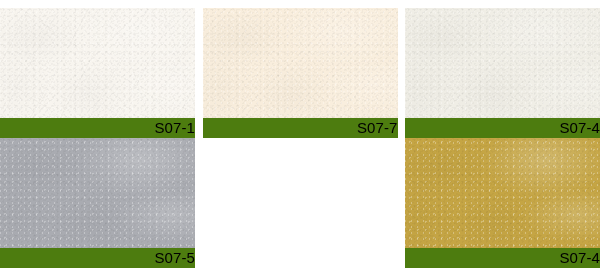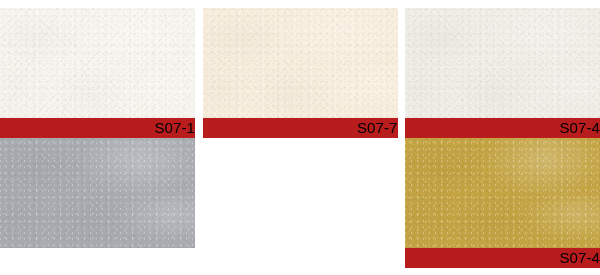--- a/index.html
+++ b/index.html
@@ -87,21 +87,21 @@
     background-image:
       repeating-linear-gradient(118deg, rgba(0,0,0,0.016) 0 1px, transparent 1px 26px),
       repeating-linear-gradient(34deg,  rgba(0,0,0,0.013) 0 1px, transparent 1px 34px),
       repeating-linear-gradient(72deg,  rgba(0,0,0,0.010) 0 1px, transparent 1px 47px);
     pointer-events: none;
   }
 
   .swatch-label-strip {
     width: 100%;
     height: 20px;
-    background: #b91c1c;
+    background: #4d7c0f;
     display: flex;
     align-items: center;
     justify-content: flex-end;
   }
 
   .swatch-label {
     font-family: "Liberation Sans", sans-serif;
     font-size: 15px;
     font-weight: 400;
     color: #000000;
@@ -151,20 +151,23 @@
   </div>
 
   <div class="swatch-row" id="swatch-row-2">
 
 
     <div class="swatch-cell">
       <div class="swatch-chip" style="background-color: rgb(170, 172, 178);">
         <div class="mottle"></div>
         <div class="grain"></div>
       </div>
+      <div class="swatch-label-strip">
+        <span class="swatch-label">S07-5</span>
+      </div>
     </div>
 
     <div class="swatch-cell">
       <div class="swatch-chip" style="background-color: rgb(197, 165, 68);">
         <div class="mottle"></div>
         <div class="grain"></div>
       </div>
       <div class="swatch-label-strip">
         <span class="swatch-label">S07-4</span>
       </div>

